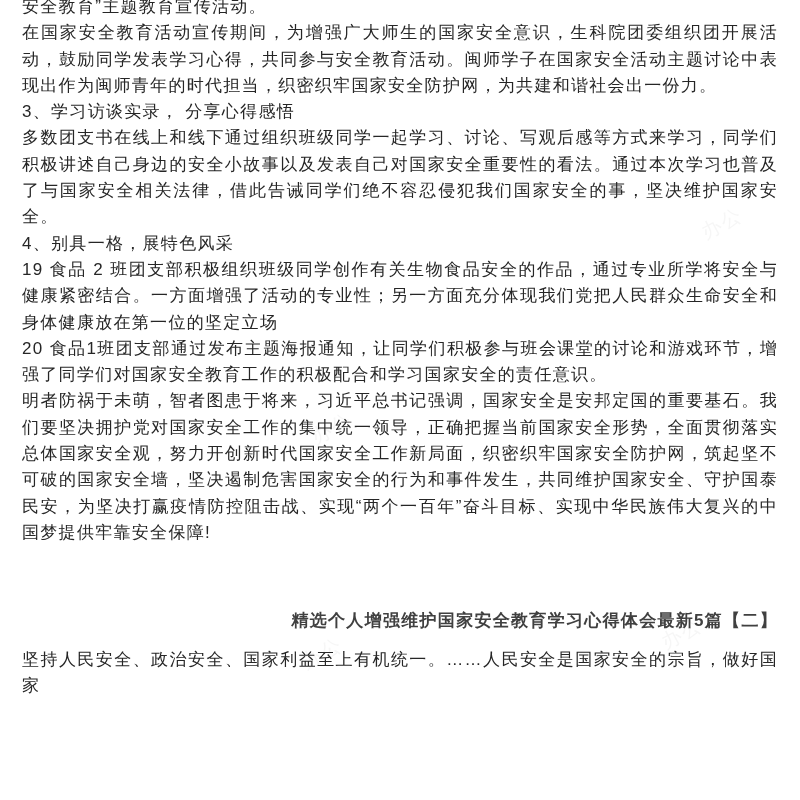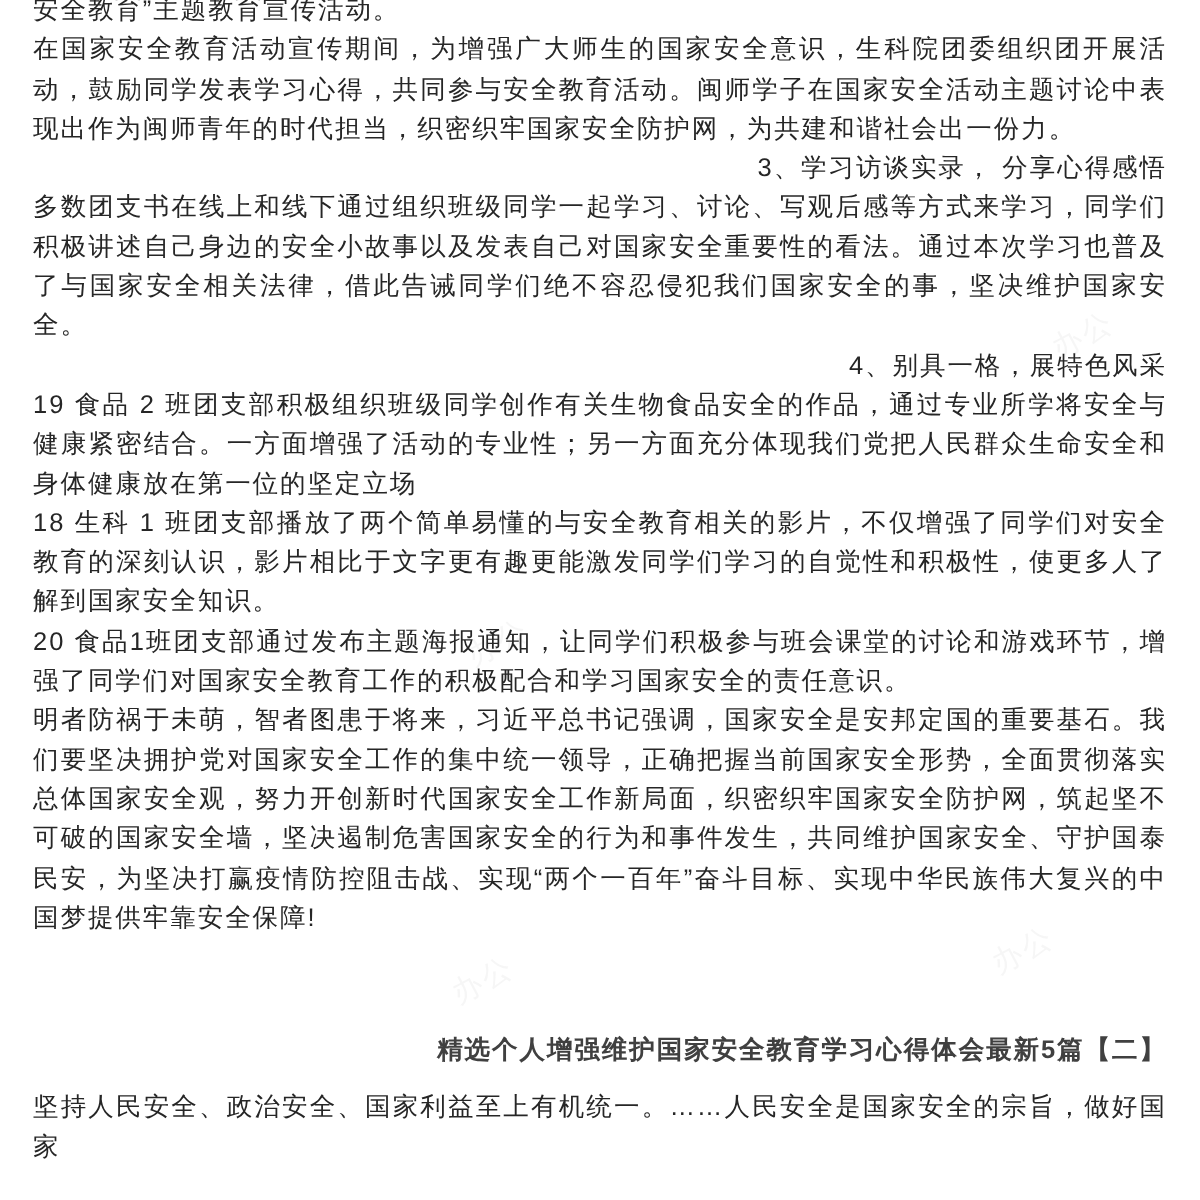--- a/index.html
+++ b/index.html
@@ -37,21 +37,21 @@
     padding: 0;
   }
   .para.heading {
     font-weight: bold;
     color: #404040;
     margin-top: 62px;
     margin-bottom: 12px;
     text-align: right;
   }
   .para.subheading {
-    text-align: right;
+    text-align: left;
   }
   .watermark-layer {
     position: absolute;
     inset: 0;
     pointer-events: none;
   }
   .watermark {
     position: absolute;
     color: rgba(110, 110, 110, 0.06);
     font-size: 20px;
@@ -71,19 +71,18 @@
       <span class="watermark" style="left: 660px; top: 620px;">办公</span>
       <span class="watermark" style="left: 300px; top: 640px;">办公</span>
     </div>
   <div class="doc-content" id="doc-content">
       <p class="para body">安全教育”主题教育宣传活动。</p>
       <p class="para body">在国家安全教育活动宣传期间，为增强广大师生的国家安全意识，生科院团委组织团开展活动，鼓励同学发表学习心得，共同参与安全教育活动。闽师学子在国家安全活动主题讨论中表现出作为闽师青年的时代担当，织密织牢国家安全防护网，为共建和谐社会出一份力。</p>
       <p class="para subheading">3、学习访谈实录， 分享心得感悟</p>
       <p class="para body">多数团支书在线上和线下通过组织班级同学一起学习、讨论、写观后感等方式来学习，同学们积极讲述自己身边的安全小故事以及发表自己对国家安全重要性的看法。通过本次学习也普及了与国家安全相关法律，借此告诫同学们绝不容忍侵犯我们国家安全的事，坚决维护国家安全。</p>
       <p class="para subheading">4、别具一格，展特色风采</p>
       <p class="para body">19 食品 2 班团支部积极组织班级同学创作有关生物食品安全的作品，通过专业所学将安全与健康紧密结合。一方面增强了活动的专业性；另一方面充分体现我们党把人民群众生命安全和身体健康放在第一位的坚定立场</p>
-      <p class="para body">18 生科 1 班团支部播放了两个简单易懂的与安全教育相关的影片，不仅增强了同学们对安全教育的深刻认识，影片相比于文字更有趣更能激发同学们学习的自觉性和积极性，使更多人了解到国家安全知识。</p>
       <p class="para body">20 食品1班团支部通过发布主题海报通知，让同学们积极参与班会课堂的讨论和游戏环节，增强了同学们对国家安全教育工作的积极配合和学习国家安全的责任意识。</p>
       <p class="para body">明者防祸于未萌，智者图患于将来，习近平总书记强调，国家安全是安邦定国的重要基石。我们要坚决拥护党对国家安全工作的集中统一领导，正确把握当前国家安全形势，全面贯彻落实总体国家安全观，努力开创新时代国家安全工作新局面，织密织牢国家安全防护网，筑起坚不可破的国家安全墙，坚决遏制危害国家安全的行为和事件发生，共同维护国家安全、守护国泰民安，为坚决打赢疫情防控阻击战、实现“两个一百年”奋斗目标、实现中华民族伟大复兴的中国梦提供牢靠安全保障!</p>
       <p class="para heading">精选个人增强维护国家安全教育学习心得体会最新5篇【二】</p>
       <p class="para body">坚持人民安全、政治安全、国家利益至上有机统一。……人民安全是国家安全的宗旨，做好国家</p>
     </div>
 </div>
 
 </body></html>

